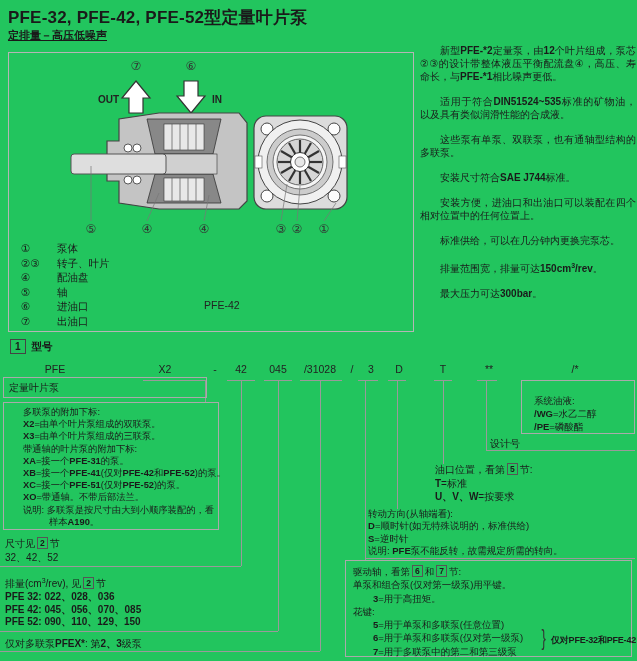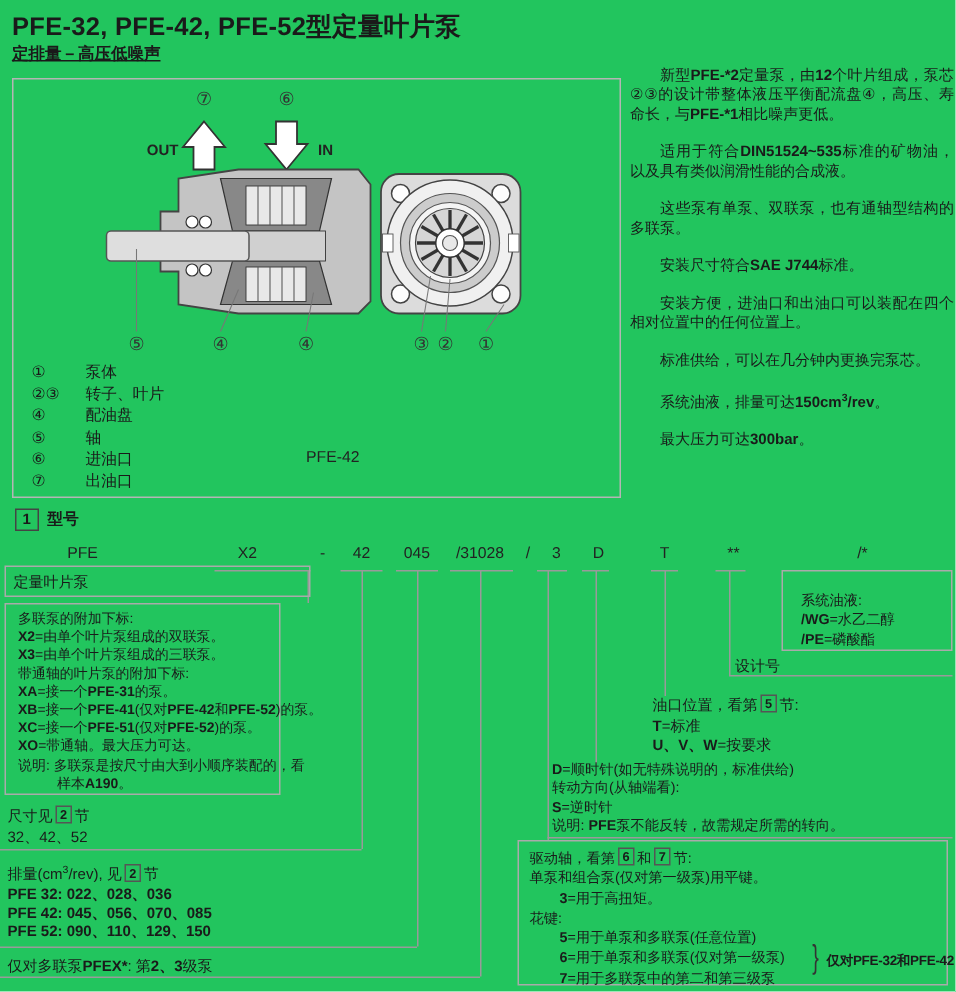--- a/index.html
+++ b/index.html
@@ -25,22 +25,22 @@
   
   #sec-head{left:10px;top:339px;font-size:10.5px;font-weight:bold;}
   .secbox{display:inline-block;border:1px solid #444;padding:0 4px;margin-right:6px;
           font-size:10px;line-height:13px;font-weight:bold;}
   .tok{position:absolute;top:363px;transform:translateX(-50%);font-size:10.5px;color:#222;white-space:nowrap;}
   .vl{position:absolute;width:1px;background:#9a9a9a;}
   .hl{position:absolute;height:1px;background:#9a9a9a;}
   .ln{white-space:nowrap;}
   #pfe-box{left:3px;top:377px;width:204px;height:21px;border:1px solid #aaa;
            font-size:10px;padding:3px 0 0 5px;box-sizing:border-box;}
-  #x2-box{left:3px;top:402px;width:184px;height:128px;border:1px solid #aaa;
-          padding:3px 8px;box-sizing:border-box;font-size:9.3px;line-height:12.2px;}
+  #x2-box{left:3px;top:402px;width:216px;height:128px;border:1px solid #aaa;
+          padding:3px 19px;box-sizing:border-box;font-size:9.3px;line-height:12.2px;}
   #x2-box .ind{padding-left:26px;}
   #size-block{left:5px;top:537px;font-size:10px;line-height:13.5px;}
   #disp-block{left:5px;top:575px;font-size:10px;line-height:12.6px;}
   #multi-block{left:5px;top:637px;font-size:10px;}
   #ports-block{left:435px;top:463px;font-size:10px;line-height:13.5px;}
   #rot-block{left:368px;top:508px;font-size:9.5px;line-height:12.3px;}
   #shaft-box{left:345px;top:560px;width:287px;height:97px;border:1px solid #aaa;
              padding:4px 0 0 7px;box-sizing:border-box;font-size:9.5px;line-height:13.3px;}
   #shaft-box .ind{padding-left:20px;}
   #shaft-brace{position:absolute;left:540px;top:625px;font-size:22px;color:#333;
@@ -152,21 +152,21 @@
     <div class="abs" id="fig-caption">PFE-42</div>
   </div>
 
   <div class="abs" id="intro">
     <p><span>新型</span><span class="b">PFE-*2</span><span>定量泵，由</span><span class="b">12</span><span>个叶片组成，泵芯②③的设计带整体液压平衡配流盘④，高压、寿命长，与</span><span class="b">PFE-*1</span><span>相比噪声更低。</span></p>
     <p><span>适用于符合</span><span class="b">DIN51524~535</span><span>标准的矿物油，以及具有类似润滑性能的合成液。</span></p>
     <p><span>这些泵有单泵、双联泵，也有通轴型结构的多联泵。</span></p>
     <p><span>安装尺寸符合</span><span class="b">SAE J744</span><span>标准。</span></p>
     <p><span>安装方便，进油口和出油口可以装配在四个相对位置中的任何位置上。</span></p>
     <p><span>标准供给，可以在几分钟内更换完泵芯。</span></p>
-    <p><span>系统油液，排量可达</span><span class="b">150cm</span><sup class="b">3</sup><span class="b">/rev</span><span>。</span></p>
+    <p><span>排量范围宽，排量可达</span><span class="b">150cm</span><sup class="b">3</sup><span class="b">/rev</span><span>。</span></p>
     <p><span>最大压力可达</span><span class="b">300bar</span><span>。</span></p>
   </div>
 
   <div class="abs" id="sec-head">
     <span class="secbox">1</span><span>型号</span>
   </div>
 
   <span class="tok" style="left:55px">PFE</span>
   <span class="tok" style="left:165px">X2</span>
   <span class="tok" style="left:215px">-</span>
@@ -207,21 +207,21 @@
   <div class="abs" id="pfe-box">定量叶片泵</div>
 
   <div class="abs" id="x2-box">
     <div class="ln"><span>多联泵的附加下标:</span></div>
     <div class="ln"><span class="b">X2</span><span>=由单个叶片泵组成的双联泵。</span></div>
     <div class="ln"><span class="b">X3</span><span>=由单个叶片泵组成的三联泵。</span></div>
     <div class="ln"><span>带通轴的叶片泵的附加下标:</span></div>
     <div class="ln"><span class="b">XA</span><span>=接一个</span><span class="b">PFE-31</span><span>的泵。</span></div>
     <div class="ln"><span class="b">XB</span><span>=接一个</span><span class="b">PFE-41</span><span>(仅对</span><span class="b">PFE-42</span><span>和</span><span class="b">PFE-52</span><span>)的泵。</span></div>
     <div class="ln"><span class="b">XC</span><span>=接一个</span><span class="b">PFE-51</span><span>(仅对</span><span class="b">PFE-52</span><span>)的泵。</span></div>
-    <div class="ln"><span class="b">XO</span><span>=带通轴。最大压力可达。</span></div>
+    <div class="ln"><span class="b">XO</span><span>=带通轴。不带后部法兰。</span></div>
     <div class="ln"><span>说明: 多联泵是按尺寸由大到小顺序装配的，看</span></div>
     <div class="ln ind"><span>样本</span><span class="b">A190</span><span>。</span></div>
   </div>
 
   <div class="abs" id="size-block">
     <div class="ln"><span>尺寸见</span><span class="numbox">2</span><span>节</span></div>
     <div class="ln"><span>32、42、52</span></div>
   </div>
 
   <div class="abs" id="disp-block">
@@ -235,22 +235,22 @@
     <div class="ln"><span>仅对多联泵</span><span class="b">PFEX*</span><span>: 第</span><span class="b">2、3</span><span>级泵</span></div>
   </div>
 
   <div class="abs" id="ports-block">
     <div class="ln"><span>油口位置，看第</span><span class="numbox">5</span><span>节:</span></div>
     <div class="ln"><span class="b">T</span><span>=标准</span></div>
     <div class="ln"><span class="b">U、V、W</span><span>=按要求</span></div>
   </div>
 
   <div class="abs" id="rot-block">
+    <div class="ln"><span>转动方向(从轴端看):</span></div>
     <div class="ln"><span class="b">D</span><span>=顺时针(如无特殊说明的，标准供给)</span></div>
-    <div class="ln"><span>转动方向(从轴端看):</span></div>
     <div class="ln"><span class="b">S</span><span>=逆时针</span></div>
     <div class="ln"><span>说明: </span><span class="b">PFE</span><span>泵不能反转，故需规定所需的转向。</span></div>
   </div>
 
   <div class="abs" id="shaft-box">
     <div class="ln"><span>驱动轴，看第</span><span class="numbox">6</span><span>和</span><span class="numbox">7</span><span>节:</span></div>
     <div class="ln"><span>单泵和组合泵(仅对第一级泵)用平键。</span></div>
     <div class="ln ind"><span class="b">3</span><span>=用于高扭矩。</span></div>
     <div class="ln"><span>花键:</span></div>
     <div class="ln ind"><span class="b">5</span><span>=用于单泵和多联泵(任意位置)</span></div>

